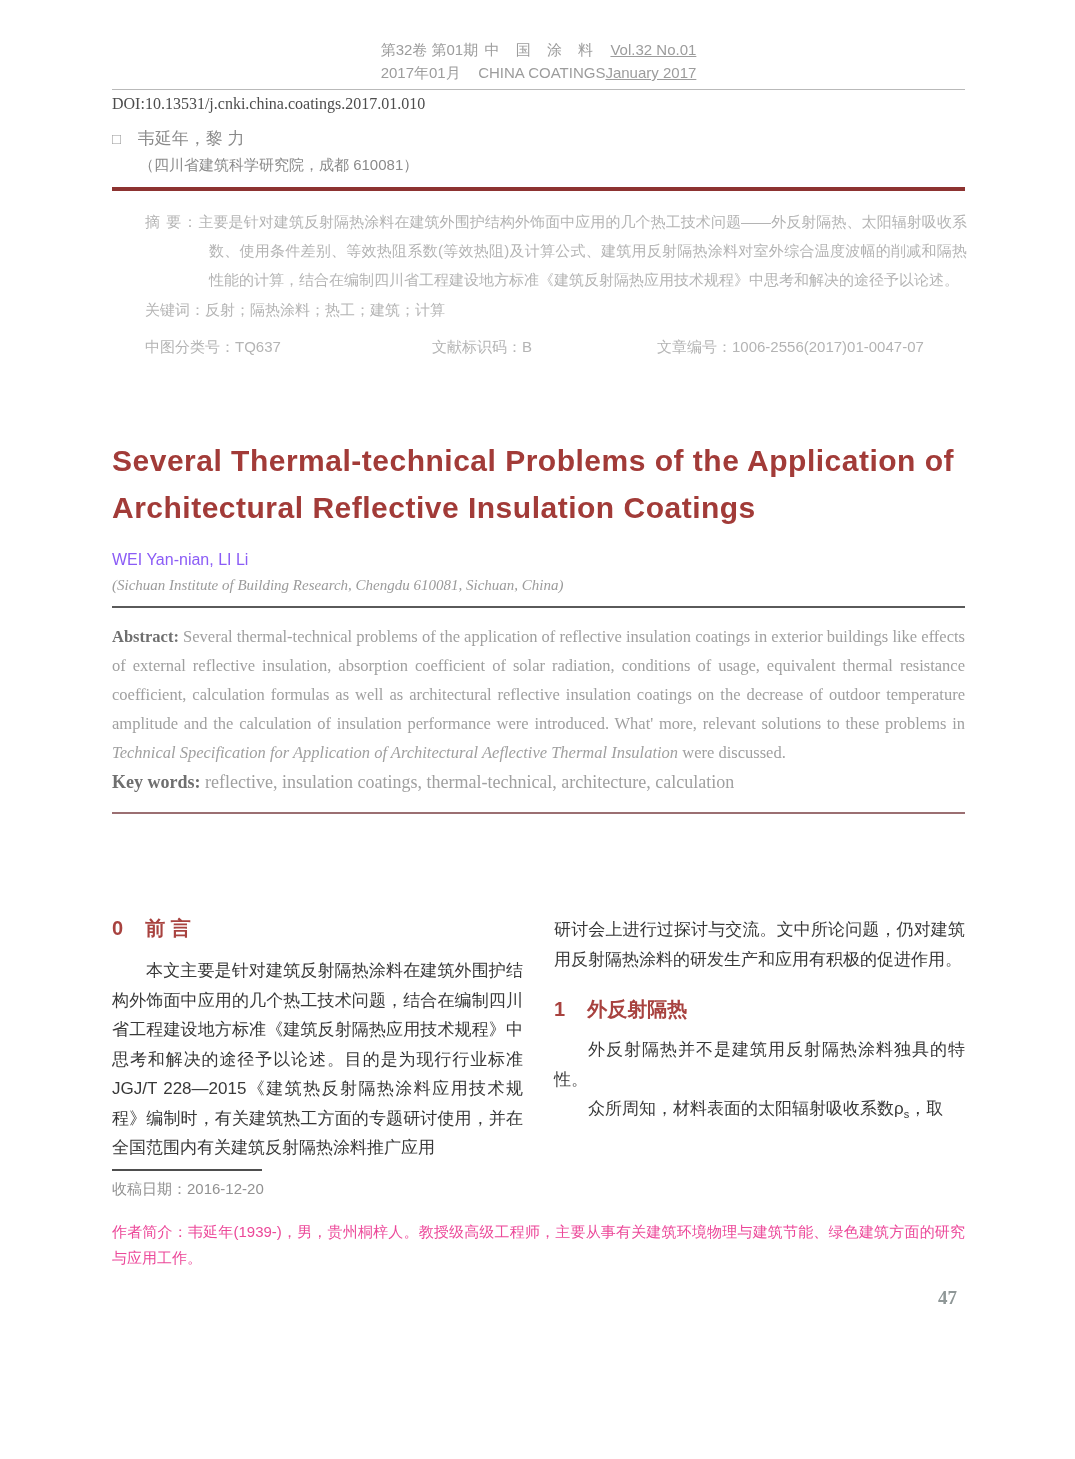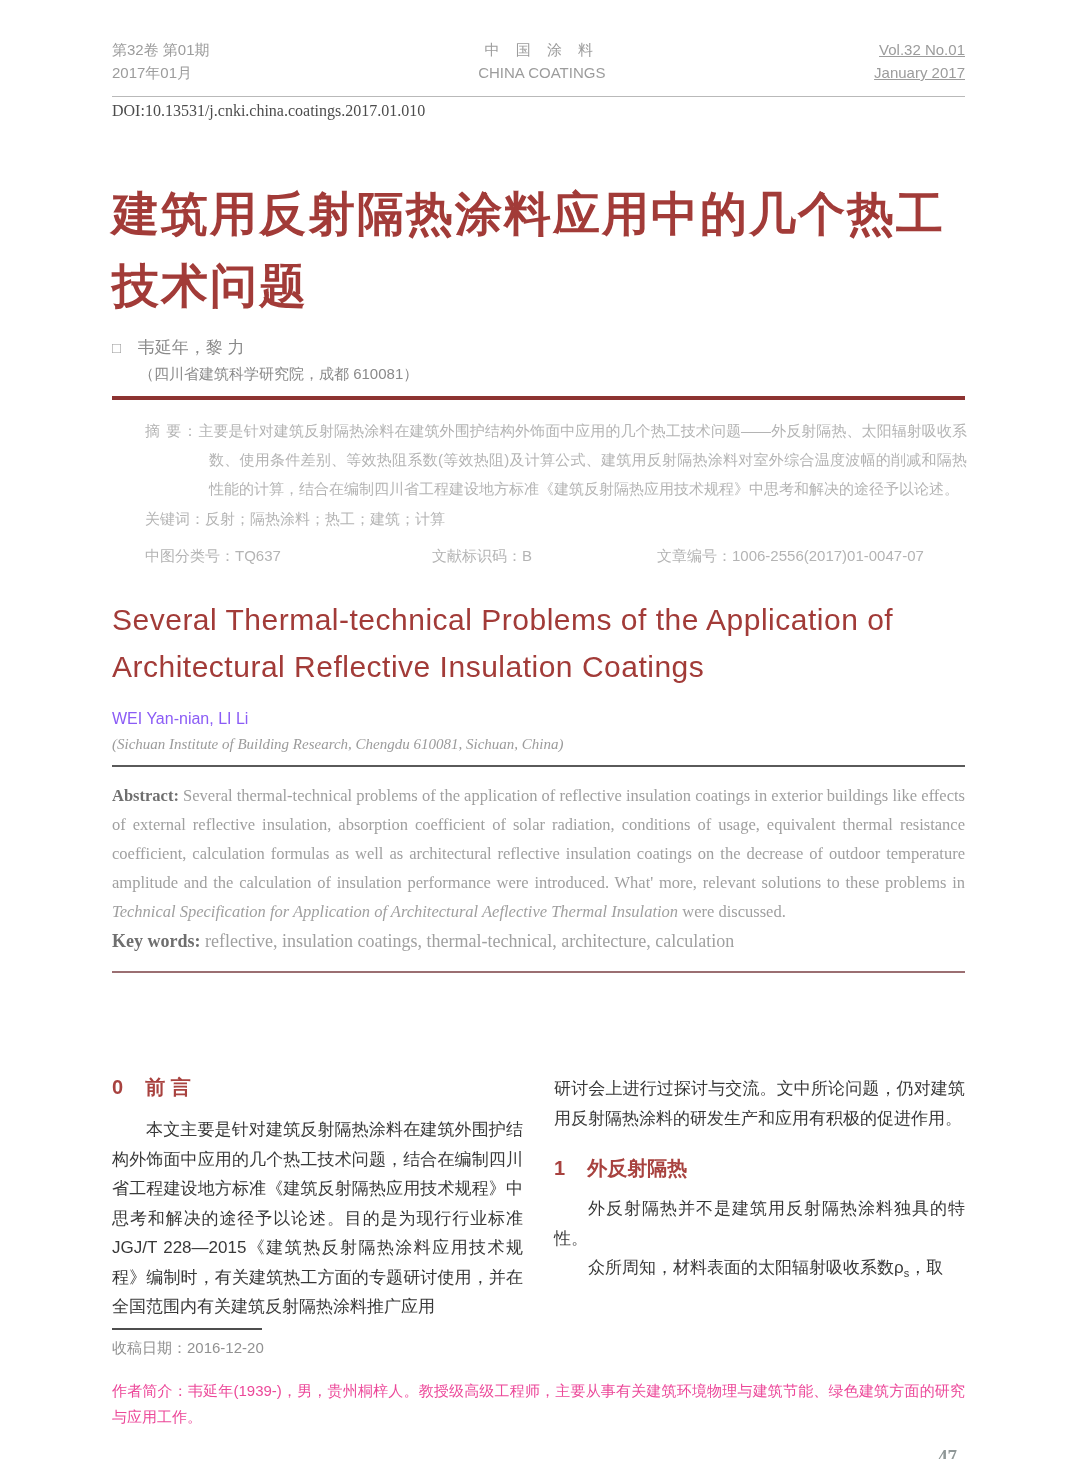--- a/index.html
+++ b/index.html
@@ -12,25 +12,25 @@
     background: #ffffff;
     font-family: "Liberation Sans", sans-serif;
     color: #333;
     overflow: hidden;
   }
   .content { padding: 38px 110px 0 112px; }
 
   
   .jheader {
     display: flex;
-    justify-content: space-between;
+    justify-content: center;
     font-size: 15px;
     line-height: 23px;
     color: #9c9c9c;
-    padding-bottom: 12px;
+    padding-bottom: 5px;
     border-bottom: 1px solid #b9b9b9;
   }
   .jheader .col-c { text-align: center; }
   .jheader .col-r { text-align: right; text-decoration: underline; }
   .jheader .cn-name { letter-spacing: 6px; }
   .doi {
     font-family: "Liberation Serif", serif;
     font-size: 16px;
     color: #4c4c4c;
     margin-top: 5px;
@@ -87,23 +87,23 @@
     margin-left: 33px;
     display: flex;
     font-size: 15px;
     color: #b4b4b4;
   }
   .class-row .clc { width: 287px; }
   .class-row .doc-code { width: 225px; }
 
   
   .en-title {
-    margin-top: 30px;
+    margin-top: 80px;
     font-size: 30px;
-    font-weight: normal;
+    font-weight: bold;
     color: #a23b38;
     line-height: 47px;
     letter-spacing: 0.5px;
   }
   .en-authors {
     margin-top: 20px;
     font-size: 16px;
     color: #8b5cf6;
   }
   .en-affiliation {
@@ -216,24 +216,20 @@
         <div class="cn-name">中 国 涂 料</div>
         <div>CHINA COATINGS</div>
       </div>
       <div class="col-r">
         <div>Vol.32  No.01</div>
         <div>January 2017</div>
       </div>
     </div>
     <div class="doi">DOI:10.13531/j.cnki.china.coatings.2017.01.010</div>
 
-    <h1 class="cn-title">
-      <div>建筑用反射隔热涂料应用中的几个热工</div>
-      <div>技术问题</div>
-    </h1>
 
     <div class="authors-row">
       <span class="box-icon">□</span>
       <span>韦延年，黎  力</span>
     </div>
     <div class="affiliation-cn">（四川省建筑科学研究院，成都  610081）</div>
 
     <div class="rule-red"></div>
 
     <div class="cn-abstract">

